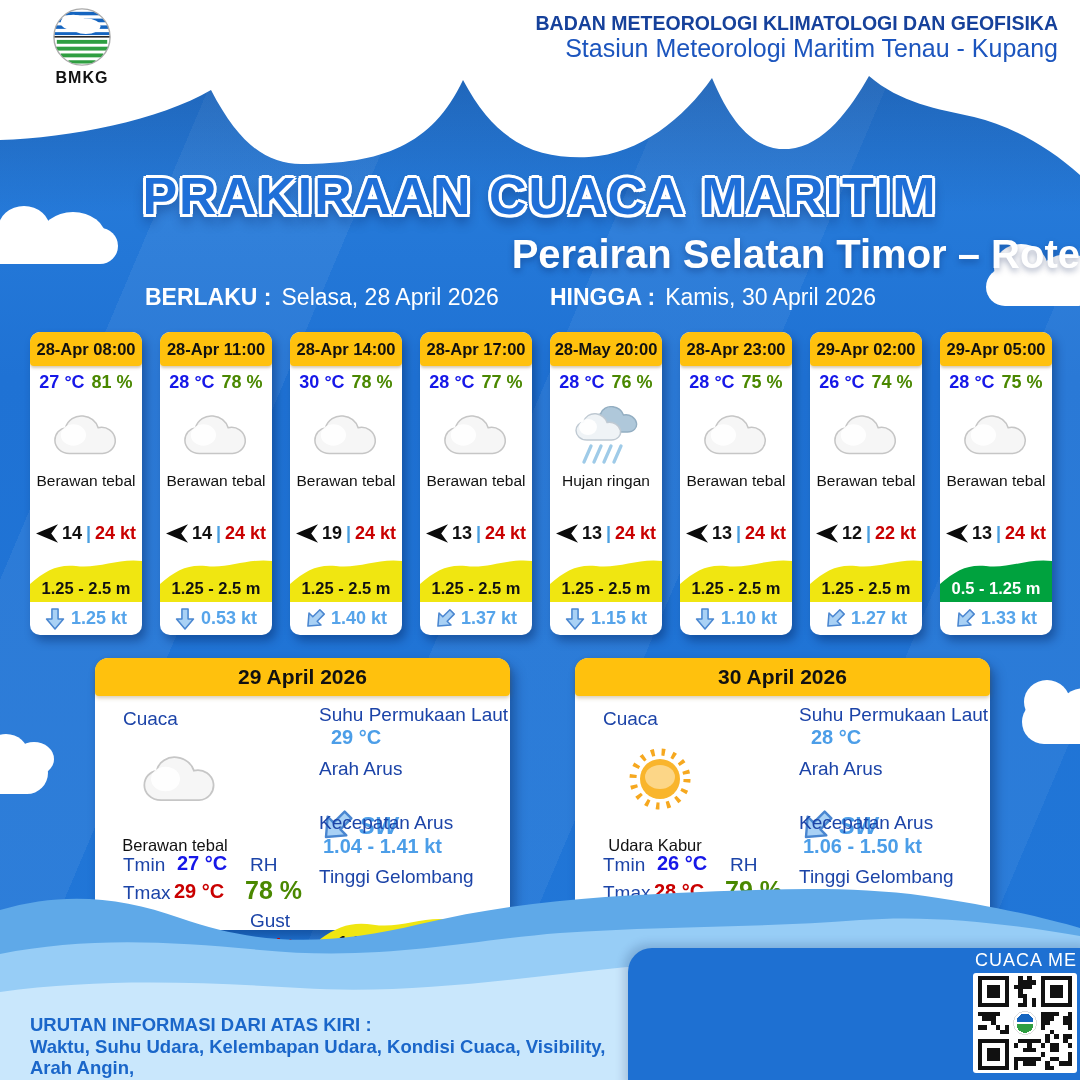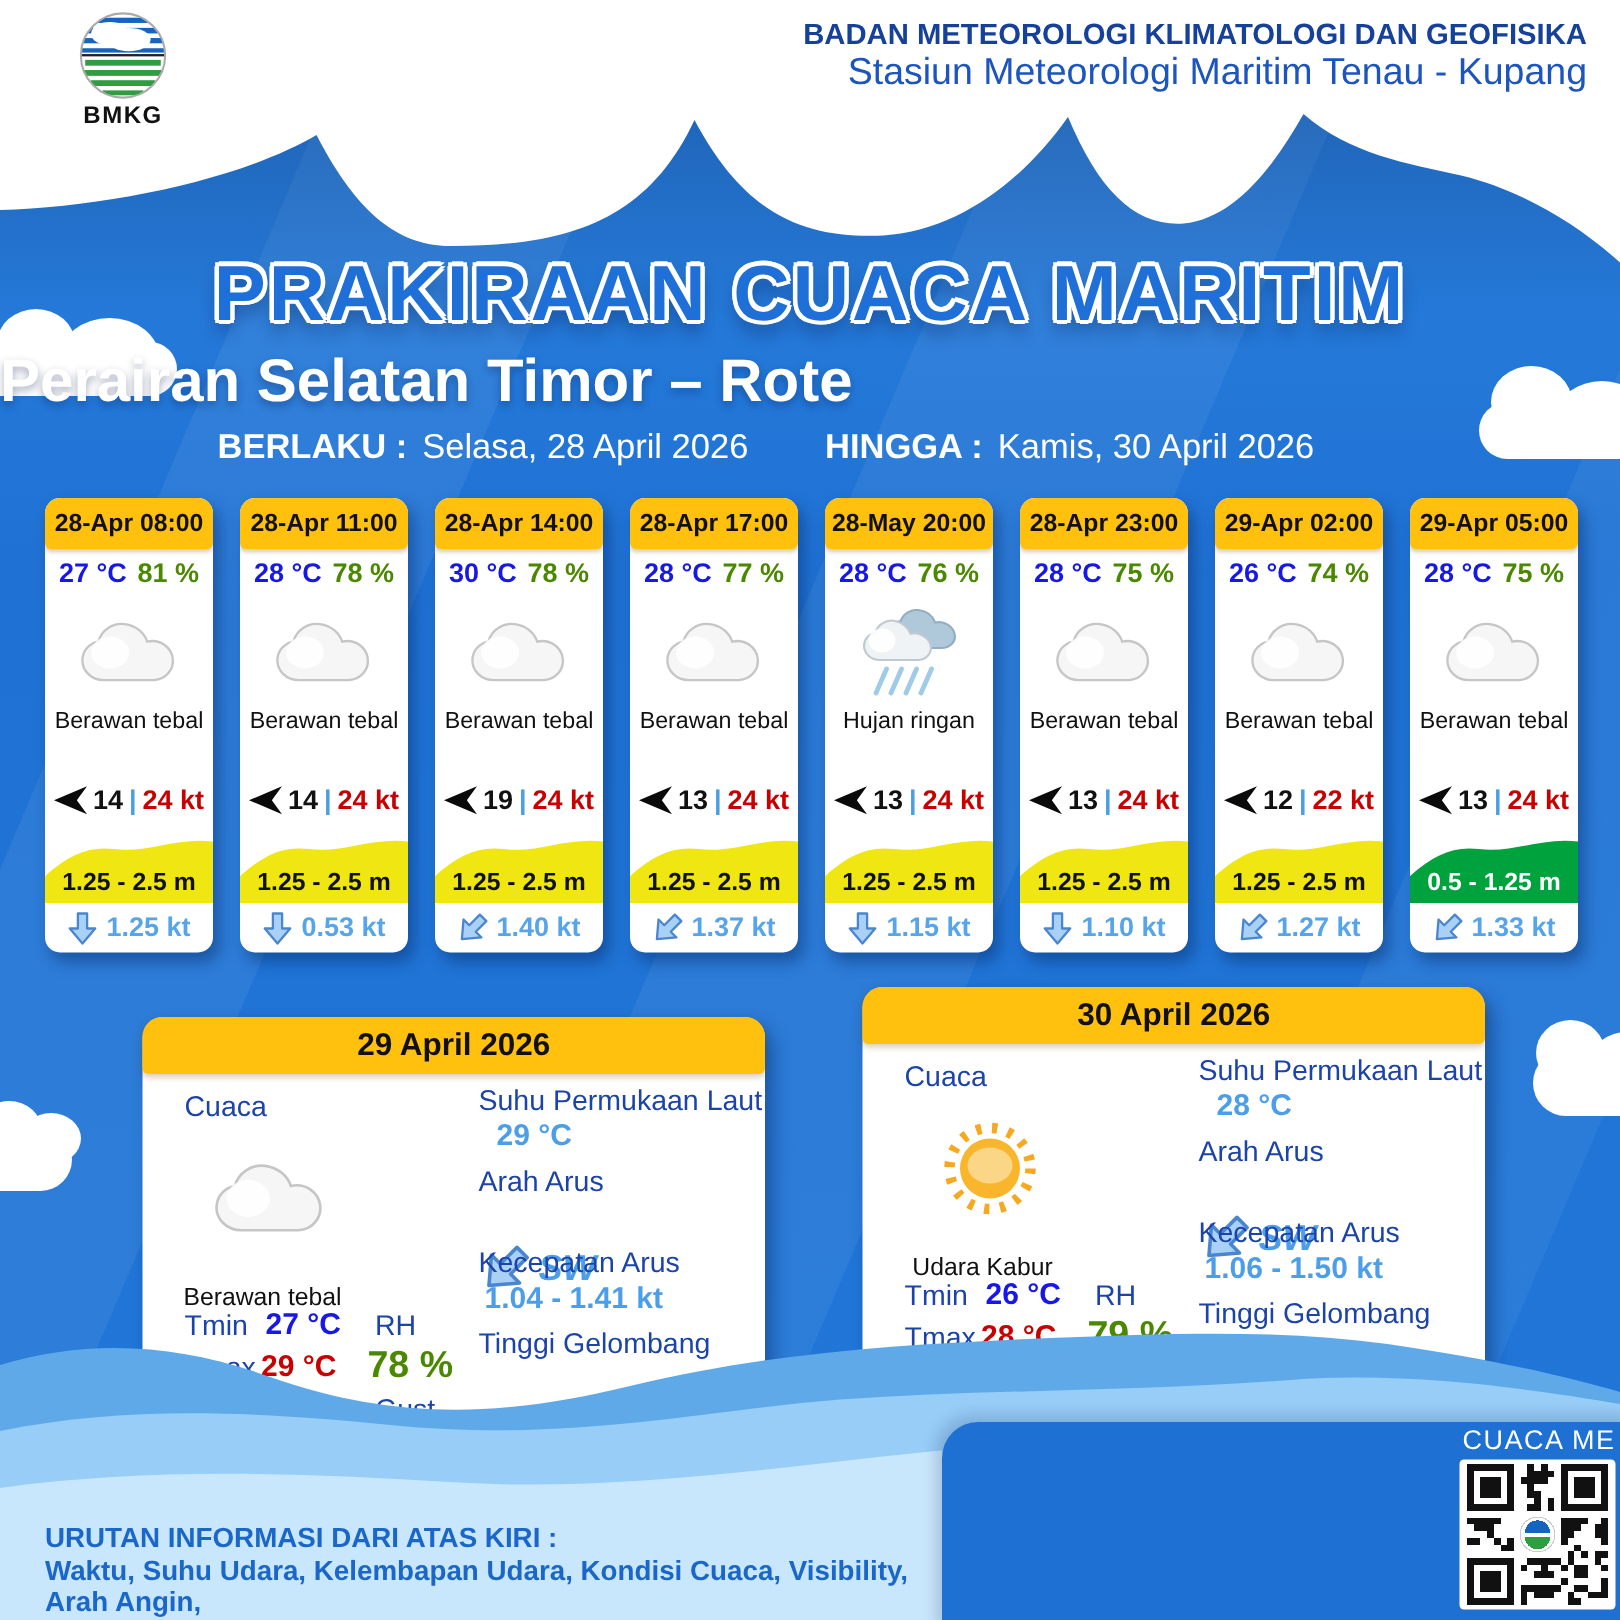--- a/index.html
+++ b/index.html
@@ -16,21 +16,21 @@
   .logo svg{width:62px;height:62px;display:block;margin:0 auto;}
   .logo-label{font-weight:bold;font-size:16px;color:#111;letter-spacing:1px;margin-top:1px;}
   .org-line1{position:absolute;right:22px;top:12px;font-size:19.5px;font-weight:bold;color:#16419B;text-align:right;width:700px;}
   .org-line2{position:absolute;right:22px;top:34px;font-size:25px;font-weight:normal;color:#1C55BE;text-align:right;width:700px;}
   
   .main-title{position:absolute;left:0;top:166px;width:1080px;text-align:center;
     font-size:52px;font-weight:bold;letter-spacing:2px;color:#1F6FD8;
     text-shadow:3px 0 0 #fff,-3px 0 0 #fff,0 3px 0 #fff,0 -3px 0 #fff,
       2.5px 2.5px 0 #fff,-2.5px -2.5px 0 #fff,2.5px -2.5px 0 #fff,-2.5px 2.5px 0 #fff,
       0 8px 12px rgba(5,25,80,.45);}
-  .sub-title{position:absolute;left:0;top:232px;width:1080px;text-align:left;
+  .sub-title{position:absolute;left:0;top:232px;width:1080px;text-align:right;
     font-size:40px;font-weight:bold;color:#fff;text-shadow:0 3px 6px rgba(5,25,80,.35);}
   .validity{position:absolute;top:284px;color:#fff;font-size:23px;display:flex;gap:10px;}
   .validity .vlabel{font-weight:bold;}
   .v-berlaku{left:145px;} .v-hingga{left:550px;}
   
   .cloud{position:absolute;background:#fff;}
   .cloud:before,.cloud:after{content:"";position:absolute;background:#fff;border-radius:50%;}
   .cl-a{left:-22px;top:228px;width:140px;height:36px;border-radius:20px;}
   .cl-a:before{width:52px;height:46px;left:20px;top:-22px;}
   .cl-a:after{width:66px;height:52px;left:62px;top:-16px;}
@@ -61,21 +61,21 @@
   .hcard-wave{position:relative;height:52px;}
   .hcard-wave svg{position:absolute;inset:0;width:100%;height:100%;}
   .wave-text{position:absolute;left:0;right:0;bottom:4px;text-align:center;font-weight:bold;font-size:16.5px;color:#111;}
   .hcard-current{height:33px;display:flex;align-items:center;justify-content:center;gap:6px;}
   .cur-val{font-weight:bold;font-size:18px;color:#56A4EA;}
   .cur-arrow{width:20px;height:24px;}
   .cd-sw .cur-arrow{transform:rotate(45deg);}
   
   .dcard{position:absolute;top:658px;width:415px;height:272px;background:#fff;border-radius:14px;
          box-shadow:5px 7px 12px rgba(3,30,85,.40);}
-  .dcard-1{left:95px;margin-top:20px;} .dcard-2{left:575px;}
+  .dcard-1{left:95px;} .dcard-2{left:575px;}
   .dcard-head{position:absolute;left:0;top:0;right:0;height:38px;background:#FFC10D;border-radius:13px 13px 4px 4px;
     display:flex;align-items:center;justify-content:center;font-weight:bold;font-size:21px;color:#111;
     box-shadow:0 2px 4px rgba(120,80,0,.30);}
   .dlabel{position:absolute;font-size:19px;color:#1C44A8;white-space:nowrap;}
   .dcard .cond{position:absolute;left:0;top:178px;width:160px;text-align:center;font-size:16.5px;color:#111;}
   .dicon{position:absolute;left:40px;top:88px;width:90px;height:66px;display:flex;align-items:center;justify-content:center;}
   .dicon .wicon{display:none;}
   .dic-cloud .wicon-cloud{display:block;} .dic-sun .wicon-sun{display:block;}
   .dval{position:absolute;font-weight:bold;font-size:20px;white-space:nowrap;}
   .blue{color:#1617E8;} .red{color:#C90000;} .green{color:#4A8800;font-size:25px;} .lblue{color:#4C9EE8;}

